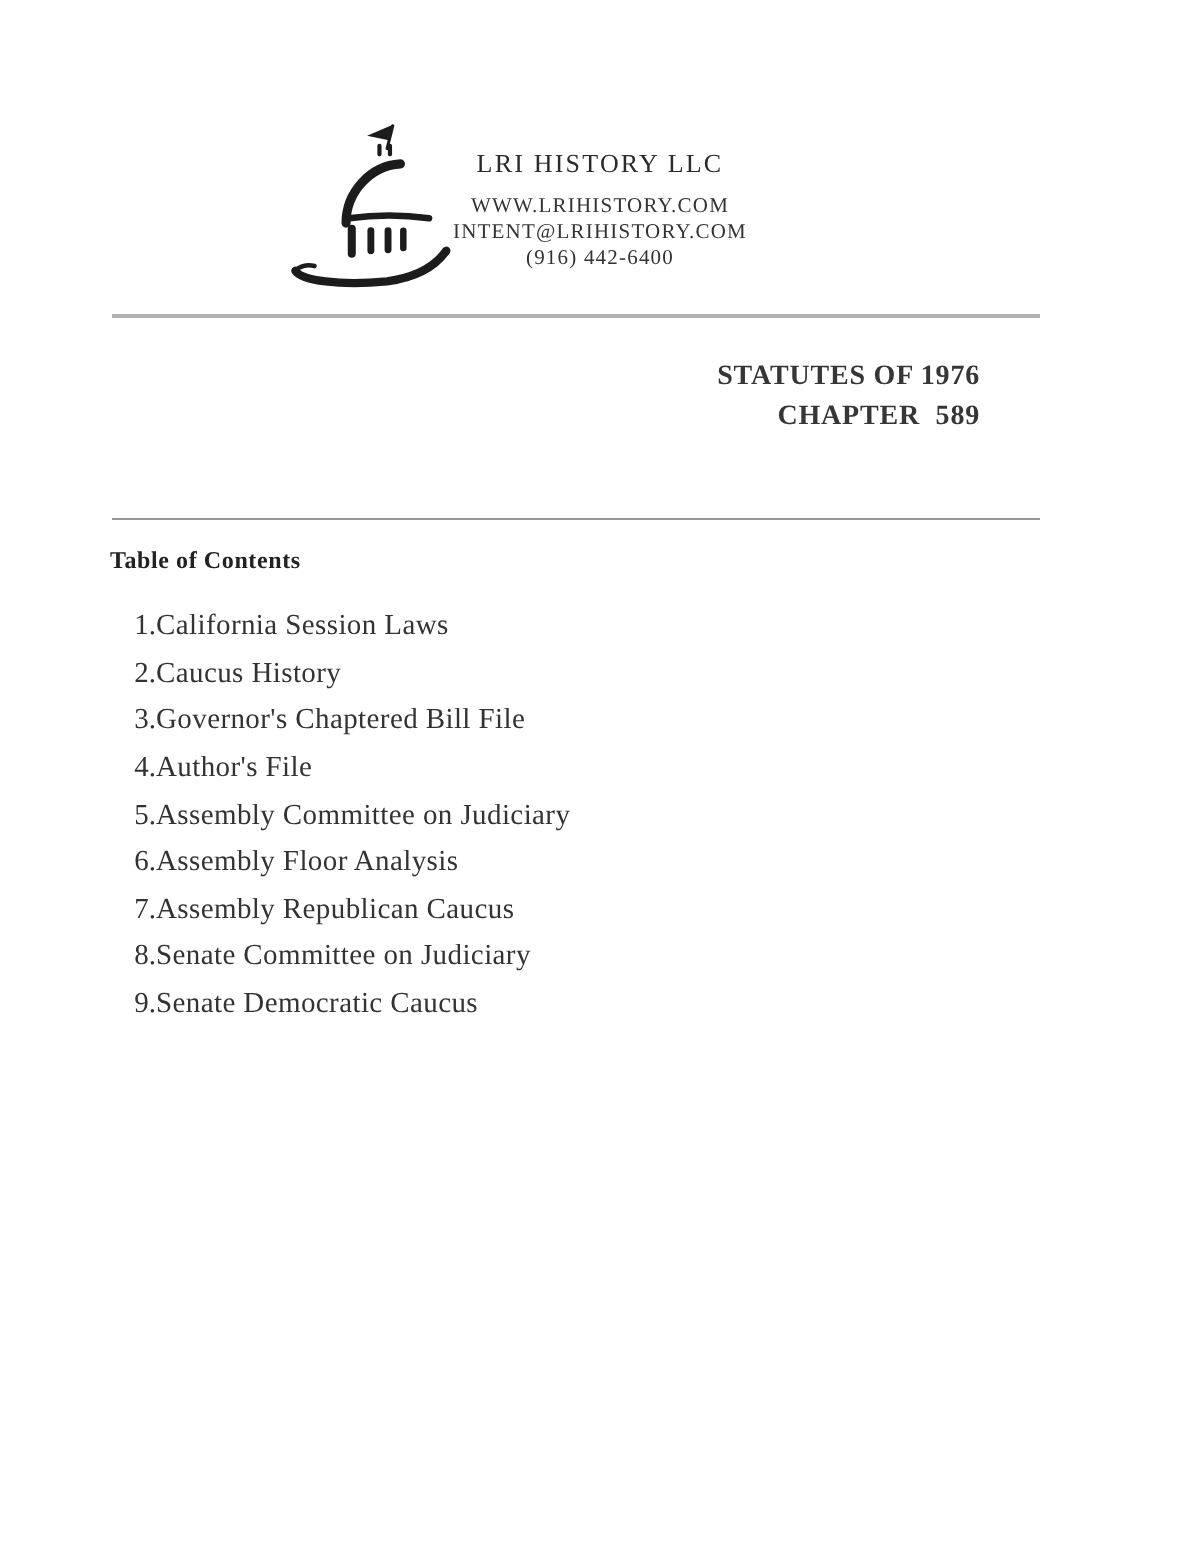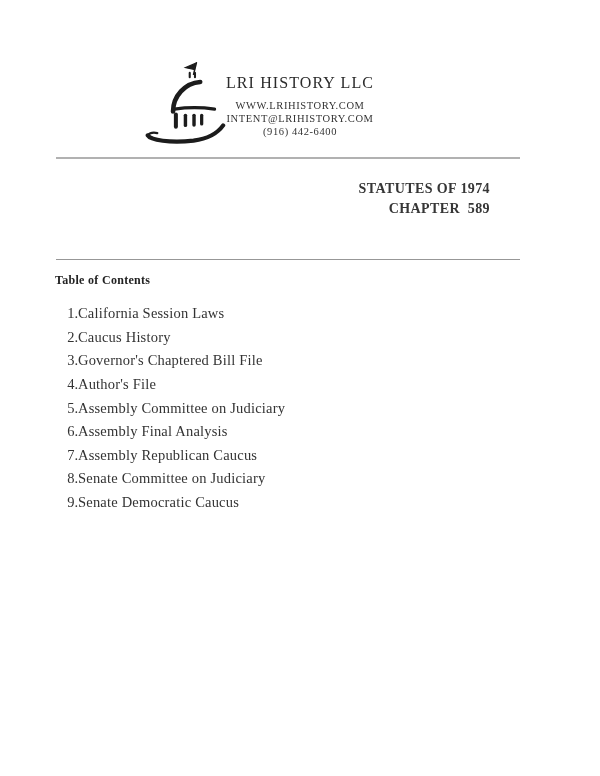--- a/index.html
+++ b/index.html
@@ -25,21 +25,21 @@
     height: 84px;
   }
   .header-text {
     position: absolute;
     left: 0;
     right: 0;
     top: 74px;
     text-align: center;
   }
   .company-name {
-    font-size: 16px;
+    font-size: 13px;
     letter-spacing: 1.1px;
     color: #2b2b2b;
     margin-bottom: 7px;
   }
   .contact-line {
     font-size: 10.5px;
     letter-spacing: 0.6px;
     line-height: 13px;
     color: #333333;
   }
@@ -127,21 +127,21 @@
   <div class="header-text">
     <div class="company-name">LRI HISTORY LLC</div>
     <div class="contact-line">WWW.LRIHISTORY.COM</div>
     <div class="contact-line">INTENT@LRIHISTORY.COM</div>
     <div class="contact-line">(916) 442-6400</div>
   </div>
 
   <div class="rule rule-thick"></div>
 
   <div class="statutes">
-    <div>STATUTES OF 1974</div>
+    <div>STATUTES OF 1976</div>
     <div>CHAPTER  589</div>
   </div>
 
   <div class="rule rule-thin"></div>
 
   <div class="toc-title">Table of Contents</div>
   <div class="toc-list">
       <div class="toc-item">
         <span class="toc-num">1.</span>
         <span class="toc-label">California Session Laws</span>
@@ -157,21 +157,21 @@
       <div class="toc-item">
         <span class="toc-num">4.</span>
         <span class="toc-label">Author's File</span>
       </div>
       <div class="toc-item">
         <span class="toc-num">5.</span>
         <span class="toc-label">Assembly Committee on Judiciary</span>
       </div>
       <div class="toc-item">
         <span class="toc-num">6.</span>
-        <span class="toc-label">Assembly Final Analysis</span>
+        <span class="toc-label">Assembly Floor Analysis</span>
       </div>
       <div class="toc-item">
         <span class="toc-num">7.</span>
         <span class="toc-label">Assembly Republican Caucus</span>
       </div>
       <div class="toc-item">
         <span class="toc-num">8.</span>
         <span class="toc-label">Senate Committee on Judiciary</span>
       </div>
       <div class="toc-item">

